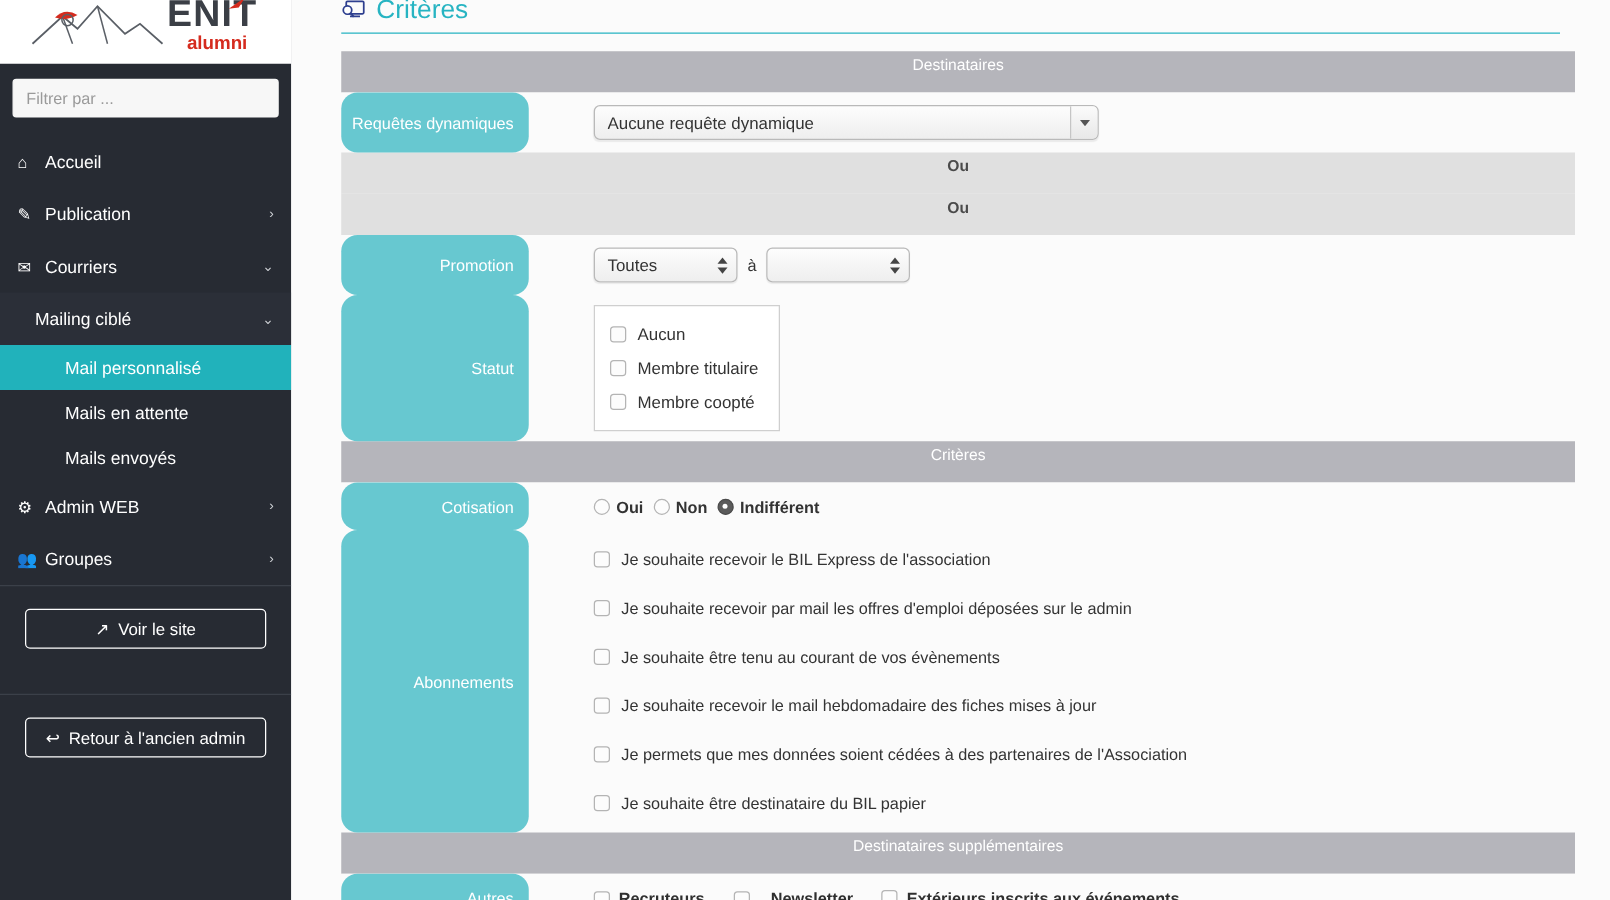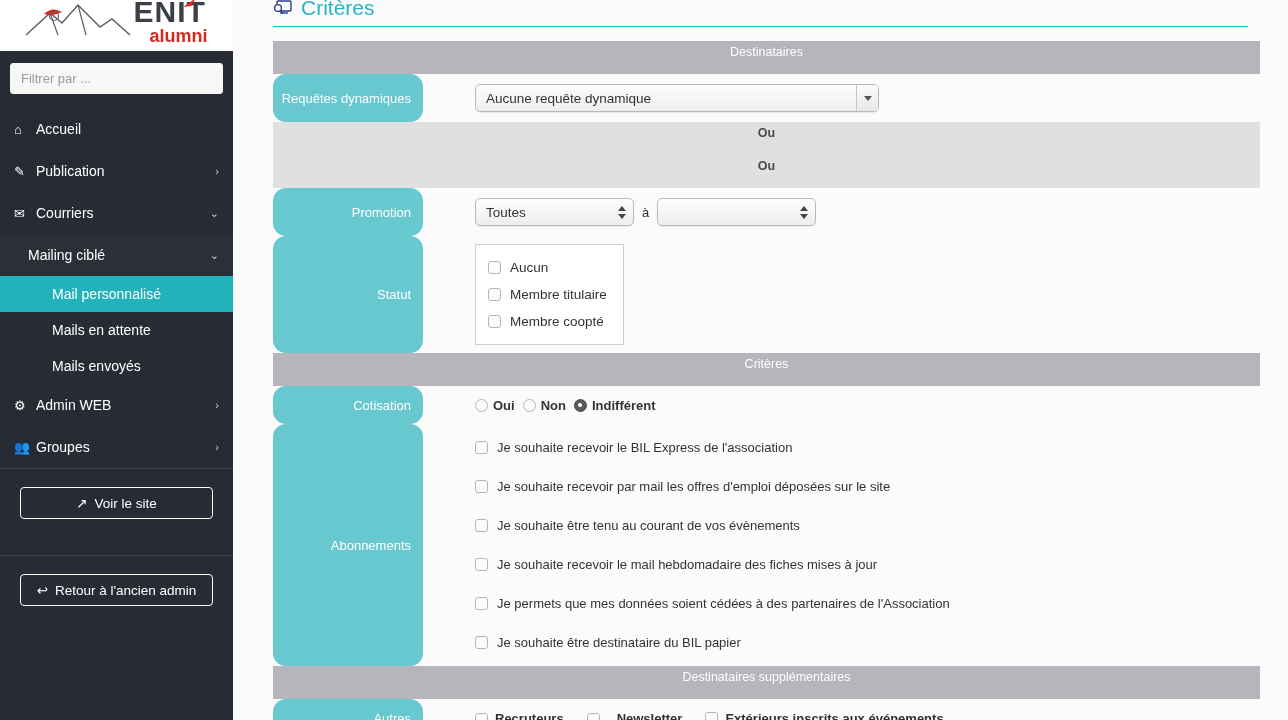--- a/index.html
+++ b/index.html
@@ -27,21 +27,21 @@
   }
   .logo-inner { position: relative; width: 190px; height: 62px; margin-top: 8px; }
   .logo-mountain { position: absolute; left: 2px; top: 2px; }
   .logo-enit {
     position: absolute; left: 112px; top: -4px;
     font-size: 30px; font-weight: bold; letter-spacing: 1px;
     color: #3b3f46; font-family: "Liberation Sans", sans-serif;
   }
   .logo-alumni {
     position: absolute; left: 128px; top: 27px;
-    font-size: 18px; font-weight: bold; color: #d52b1e;
+    font-size: 15px; font-weight: bold; color: #d52b1e;
   }
 
   .filter-wrap { padding: 12px 10px 14px 10px; }
   .filter-input {
     width: 100%; height: 31px;
     background: #f7f7f7; border: 1px solid #f7f7f7; border-radius: 3px;
     padding: 0 10px; font-size: 13px; color: #555;
     outline: none;
   }
   .filter-input::placeholder { color: #9a9a9a; }
@@ -136,21 +136,21 @@
   .sel .seltext { white-space: nowrap; overflow: hidden; text-overflow: ellipsis; }
   .sel .arrow {
     margin-left: auto;
     width: 22px; height: 26px;
     border-left: 1px solid #c5c5c5;
     background: linear-gradient(#fbfbfb, #e8e8e8);
     display: flex; align-items: center; justify-content: center;
     flex: 0 0 22px;
   }
   .sel.w400 { width: 404px; }
-  .sel.w145 { width: 159px; }
+  .sel.w145 { width: 115px; }
   .caret-down { width:0;height:0;border-left:4px solid transparent;border-right:4px solid transparent;border-top:5px solid #555; }
   .caret-updown { display:flex;flex-direction:column;gap:3px;align-items:center; }
   .caret-up { width:0;height:0;border-left:4px solid transparent;border-right:4px solid transparent;border-bottom:5px solid #444; }
   .caret-dn { width:0;height:0;border-left:4px solid transparent;border-right:4px solid transparent;border-top:5px solid #444; }
   .promo-a { margin: 0 8px; font-size: 13px; color: #333; }
   .sel.spin .arrow { border-left: none; background: transparent; }
 
   
   .cbx {
     width: 13px; height: 13px; flex: 0 0 13px;
@@ -388,21 +388,21 @@
       <div class="row">
         <div class="row-lbl" style="min-height:148px">Abonnements</div>
         <div class="row-body" style="padding-top:12px;padding-bottom:12px;padding-left:20px">
           <div class="abo-list">
             <label class="chk-line">
               <span class="cbx"></span>
               <span>Je souhaite recevoir le BIL Express de l'association</span>
             </label>
             <label class="chk-line">
               <span class="cbx"></span>
-              <span>Je souhaite recevoir par mail les offres d'emploi déposées sur le site</span>
+              <span>Je souhaite recevoir par mail les offres d'emploi déposées sur le admin</span>
             </label>
             <label class="chk-line">
               <span class="cbx"></span>
               <span>Je souhaite être tenu au courant de vos évènements</span>
             </label>
             <label class="chk-line">
               <span class="cbx"></span>
               <span>Je souhaite recevoir le mail hebdomadaire des fiches mises à jour</span>
             </label>
             <label class="chk-line">

